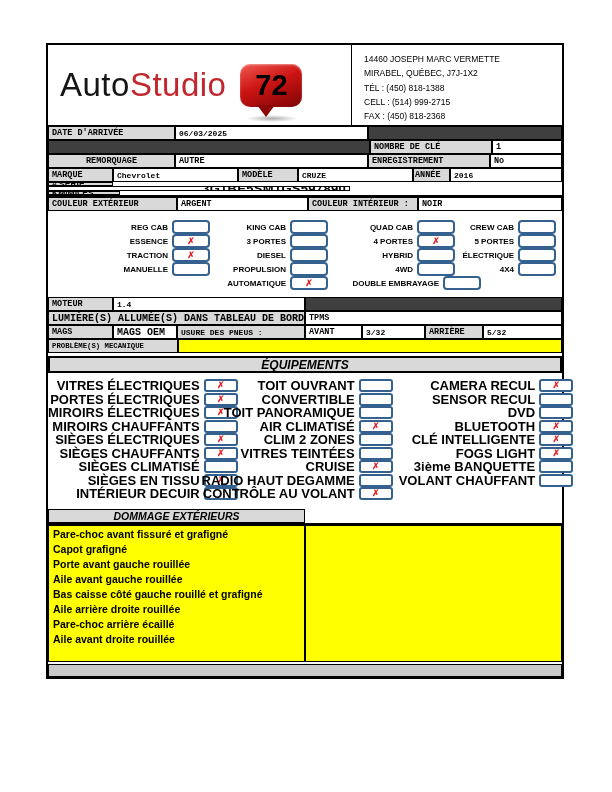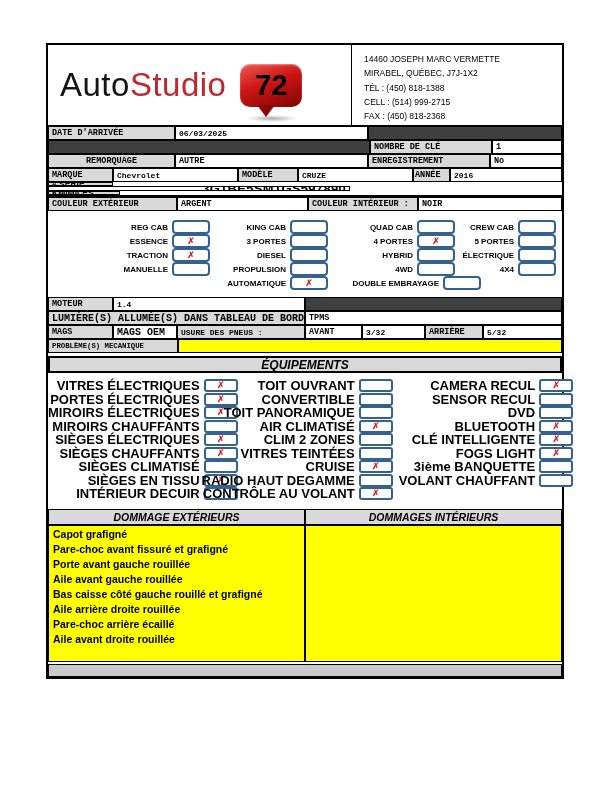--- a/index.html
+++ b/index.html
@@ -49,21 +49,21 @@
   .box i{font-style:normal;color:#e02020;font-weight:bold;font-size:9px;line-height:1;}
   .box.sm{width:30px;height:9px;border-radius:3px;}
   .wide{margin-right:-26px;}
   .eqp{display:flex;padding:6px 0 4px 0;}
   .ec1{width:197px;} .ec2{width:155px;} .ec3{flex:1;}
   .erow{height:13.5px;}
 
   
   .sechdr{background:#d9d9d9;border:2px solid #000;box-sizing:border-box;display:flex;align-items:center;justify-content:center;
      font-weight:bold;font-style:italic;font-size:12px;height:17px;color:#000;}
-  .dmg-hdr{display:flex;height:16px;}
+  .dmg-hdr{display:flex;height:16px;flex-direction:column;}
   .dmg-hdr .c{justify-content:center;font-style:italic;font-size:10.5px;border-width:1.5px;}
   .dmg-l{width:257px;}
   .dmg-body{display:flex;height:137px;}
   .dmg-cell{border:1px solid #000;box-sizing:border-box;background:#ffff00;padding:1px 4px;overflow:hidden;}
   .dmg-line{font-size:10.5px;font-weight:bold;line-height:15px;white-space:nowrap;color:#000;}
 
   .bar{height:13px;background:#c9c9c9;border:1.5px solid #000;box-sizing:border-box;margin-top:2px;}
 </style>
 </head>
 <body>
@@ -441,22 +441,22 @@
   </div>
 
   <div class="sp4"></div>
 
   <div class="dmg-hdr">
     <div class="c g dmg-l">DOMMAGE EXTÉRIEURS</div>
     <div class="c g fx">DOMMAGES INTÉRIEURS</div>
   </div>
   <div class="dmg-body">
     <div class="dmg-cell dmg-l">
+      <div class="dmg-line">Pare-choc avant fissuré et grafigné</div>
       <div class="dmg-line">Capot grafigné</div>
-      <div class="dmg-line">Pare-choc avant fissuré et grafigné</div>
       <div class="dmg-line">Porte avant gauche rouillée</div>
       <div class="dmg-line">Aile avant gauche rouillée</div>
       <div class="dmg-line">Bas caisse côté gauche rouillé et grafigné</div>
       <div class="dmg-line">Aile arrière droite rouillée</div>
       <div class="dmg-line">Pare-choc arrière écaillé</div>
       <div class="dmg-line">Aile avant droite rouillée</div>
     </div>
     <div class="dmg-cell fx"></div>
   </div>
 

